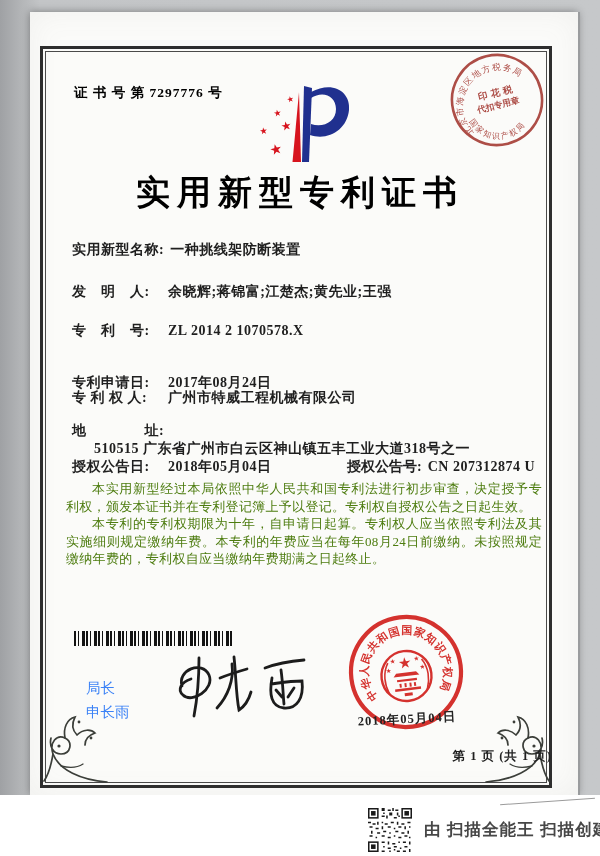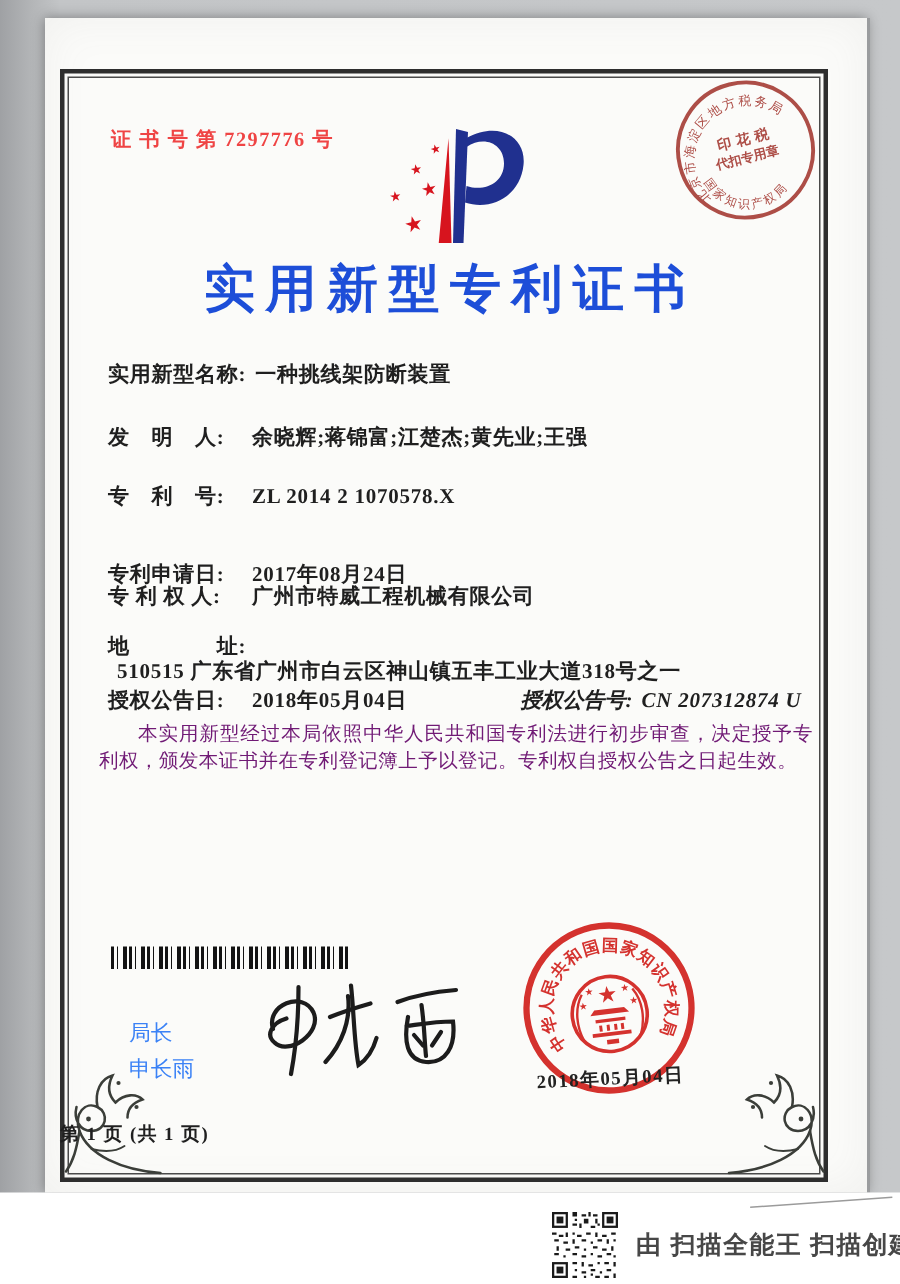--- a/index.html
+++ b/index.html
@@ -11,50 +11,50 @@
   .paper{
     position:absolute;left:30px;top:12px;width:548px;height:783px;
     background:#fbfbf9;box-shadow:0 0 8px rgba(0,0,0,.38), inset 0 0 30px rgba(120,120,120,.08);
   }
   .paper-edge{position:absolute;left:578px;top:12px;width:2px;height:783px;background:#9a9c9e;}
   .frame{
     position:absolute;left:40px;top:46px;width:512px;height:742px;
     border:3px solid #2e2e2e;box-sizing:border-box;
   }
   .frame-inner{position:absolute;left:2px;top:2px;right:2px;bottom:2px;border:1px solid #4a4a4a;}
-  .certno{position:absolute;left:74px;top:84px;font-size:13.5px;font-weight:600;letter-spacing:1px;color:#ef4444;}
+  .certno{position:absolute;left:74px;top:84px;font-size:13.5px;font-weight:600;letter-spacing:1px;color:#000000;}
   .tax-seal{position:absolute;left:447px;top:50px;width:100px;height:100px;transform:rotate(-14deg);opacity:.85;}
   .logo{position:absolute;left:247px;top:78px;width:110px;height:92px;}
   .title{
     position:absolute;left:0;top:170px;width:600px;text-align:center;
-    font-size:34px;font-weight:700;letter-spacing:7px;color:#1d4ed8;
+    font-size:34px;font-weight:700;letter-spacing:7px;color:#000000;
   }
   .frow{position:absolute;left:72px;font-size:14px;font-weight:600;white-space:nowrap;}
   .flabel{display:inline-block;min-width:90px;letter-spacing:.5px;}
   .fvalue{margin-left:6px;letter-spacing:.5px;margin-top:44px;}
   .r1{top:241px}.r2{top:283px}.r3{top:322px}.r4{top:374px}.r5{top:389px}
   .r6{top:422px;white-space:normal;width:470px;} 
-  .addrwrap{display:inline-block;vertical-align:top;width:378px;line-height:18px;margin-left:6px;letter-spacing:.5px;}
+  .addrwrap{display:inline-block;vertical-align:top;width:378px;line-height:18px;margin-left:22px;letter-spacing:.5px;}
   .r7{top:458px}
-  .rright{position:absolute;left:347px;top:458px;font-size:14px;font-weight:600;white-space:nowrap;font-style:italic;}
+  .rright{position:absolute;left:347px;top:458px;font-size:14px;font-weight:600;white-space:nowrap;}
   .paras{position:absolute;left:66px;top:480px;width:476px;font-size:13px;line-height:17.6px;
-    text-align:justify;letter-spacing:.3px;font-weight:500;color:#701a75;}
+    text-align:justify;letter-spacing:.3px;font-weight:500;color:#4d7c0f;}
   .paras p{margin:0;text-indent:2em;}
   .barcode{position:absolute;left:74px;top:631px;width:160px;height:15px;
     background:repeating-linear-gradient(90deg,#131313 0 2px,#fbfbf9 2px 4px,#131313 4px 5px,#fbfbf9 5px 8px,#131313 8px 11px,#fbfbf9 11px 12px);}
   .signer{position:absolute;left:86px;font-size:14.5px;font-weight:400;color:#3b82f6;}
   .st1{top:679px}.st2{top:703px}
   .sig{position:absolute;left:168px;top:650px;width:155px;height:82px;}
   .main-seal{position:absolute;left:346px;top:612px;width:120px;height:120px;transform:rotate(-7deg);opacity:.93;}
   .seal-date{position:absolute;left:352px;top:711px;width:110px;text-align:center;
     font-size:12.5px;font-weight:700;letter-spacing:1px;color:#222;transform:rotate(-3deg);z-index:5;}
   .orn{position:absolute;width:74px;height:78px;}
   .orn-l{left:39px;top:708px;}
   .orn-r{left:480px;top:708px;transform:scaleX(-1);}
-  .pagefoot{position:absolute;left:40px;top:748px;width:512px;text-align:left;font-size:12.5px;font-weight:600;letter-spacing:1px;}
+  .pagefoot{position:absolute;left:40px;top:748px;width:512px;text-align:right;font-size:12.5px;font-weight:600;letter-spacing:1px;}
   .scanbar{position:absolute;left:0;top:795px;width:600px;height:61px;background:#ffffff;}
   .scratch{position:absolute;left:500px;top:6px;width:95px;height:1px;background:#9b9b9b;transform:rotate(-4deg);}
   .qr{position:absolute;left:368px;top:13px;width:44px;height:44px;}
   .scantext{position:absolute;left:424px;top:24px;font-family:"Liberation Sans","DejaVu Sans",sans-serif;
     font-size:16.5px;font-weight:700;color:#474747;letter-spacing:1px;white-space:nowrap;}
   svg text{font-family:"DejaVu Sans",sans-serif;}
 </style>
 </head>
 <body>
 
@@ -120,20 +120,21 @@
 </div>
 <div class="frow r7">
   <span class="flabel">授权公告日:</span><span class="fvalue">2018年05月04日</span>
 </div>
 <div class="rright">
   <span>授权公告号:</span><span class="fvalue">CN 207312874 U</span>
 </div>
 
 <div class="paras">
   <p>本实用新型经过本局依照中华人民共和国专利法进行初步审查，决定授予专利权，颁发本证书并在专利登记簿上予以登记。专利权自授权公告之日起生效。</p>
+  <p>本专利的专利权期限为十年，自申请日起算。专利权人应当依照专利法及其实施细则规定缴纳年费。本专利的年费应当在每年08月24日前缴纳。未按照规定缴纳年费的，专利权自应当缴纳年费期满之日起终止。</p>
 </div>
 
 <div class="barcode"></div>
 
 <div class="signer st1">局长</div>
 <div class="signer st2">申长雨</div>
 
 <svg class="sig" viewBox="0 0 155 82" fill="none" stroke="#1c1c1c" stroke-width="2.8" stroke-linecap="round">
   <path d="M14,36 C9,20 34,10 41,25 C47,39 24,54 15,45 C9,40 13,32 23,29"></path>
   <path d="M31,8 C31,28 29,50 26,66"></path>

